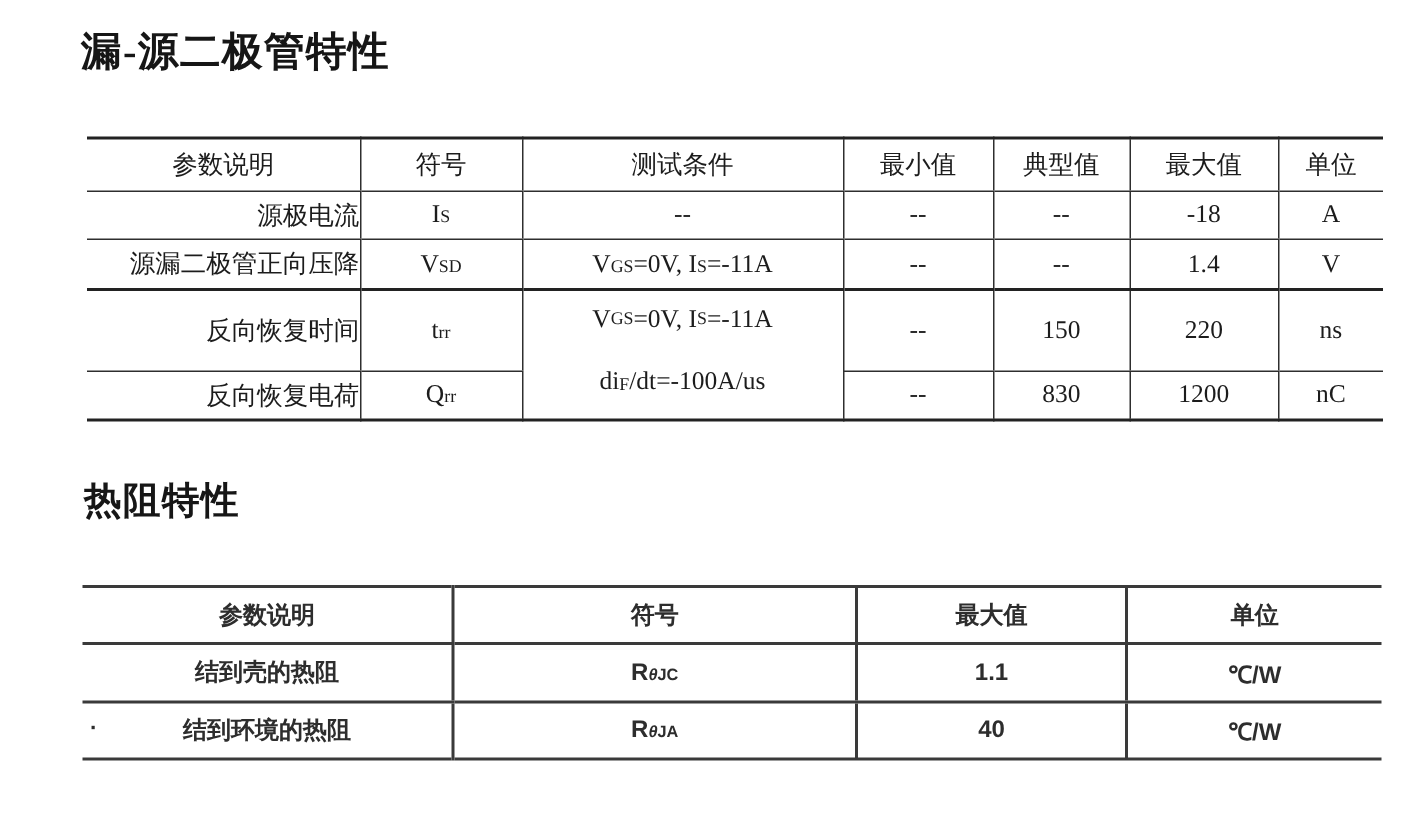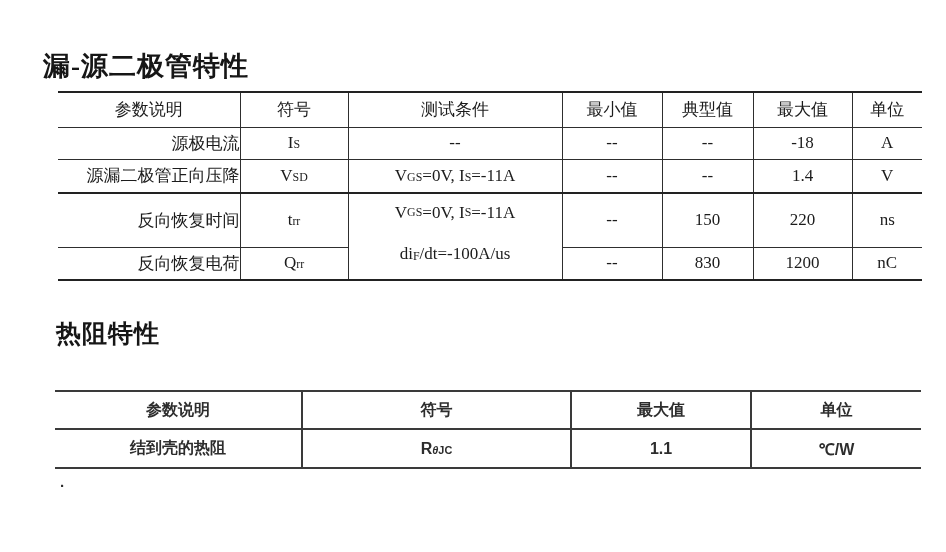--- a/index.html
+++ b/index.html
@@ -1,21 +1,21 @@
 <!DOCTYPE html>
 <html><head>
 <meta charset="utf-8">
 <style>
   * { margin:0; padding:0; box-sizing:border-box; }
   html,body { width:946px; height:552px; background:#ffffff; overflow:hidden; }
   body { position:relative; font-family:"Liberation Serif", serif; color:#1c1c1c; }
 
   .sec-title { position:absolute; font-family:"Liberation Serif", serif; font-weight:bold;
                color:#161616; letter-spacing:1px; white-space:nowrap; }
-  #title1 { left:43px; top:16px; font-size:27px;margin-top:32px; }
+  #title1 { left:54px; top:16px; font-size:27px; }
   #title2 { left:56px; top:317px; font-size:25px; }
 
   
   table.t1 { position:absolute; left:58px; top:91px; width:864px;
              border-collapse:collapse; table-layout:fixed;
              font-family:"Liberation Serif", serif; font-size:17px; color:#1c1c1c;
              border-top:2.5px solid #222; border-bottom:2.5px solid #222; }
   .t1 td { text-align:center; vertical-align:middle; padding:0; overflow:hidden; white-space:nowrap; }
   .t1 td + td { border-left:1.2px solid #2e2e2e; }
   .t1 tr.hdr  td { border-bottom:1.2px solid #2e2e2e; height:35px; }
@@ -143,16 +143,22 @@
       <td>符号</td>
       <td>最大值</td>
       <td>单位</td>
     </tr>
     <tr class="r1">
       <td>结到壳的热阻</td>
       <td><span>R</span><span class="sub"><span class="theta">θ</span><span>JC</span></span></td>
       <td>1.1</td>
       <td>℃/W</td>
     </tr>
+    <tr class="r2">
+      <td>结到环境的热阻</td>
+      <td><span>R</span><span class="sub"><span class="theta">θ</span><span>JA</span></span></td>
+      <td>40</td>
+      <td>℃/W</td>
+    </tr>
   </tbody>
 </table>
 
 <span id="stray-dot">·</span>
 
 </body></html>

